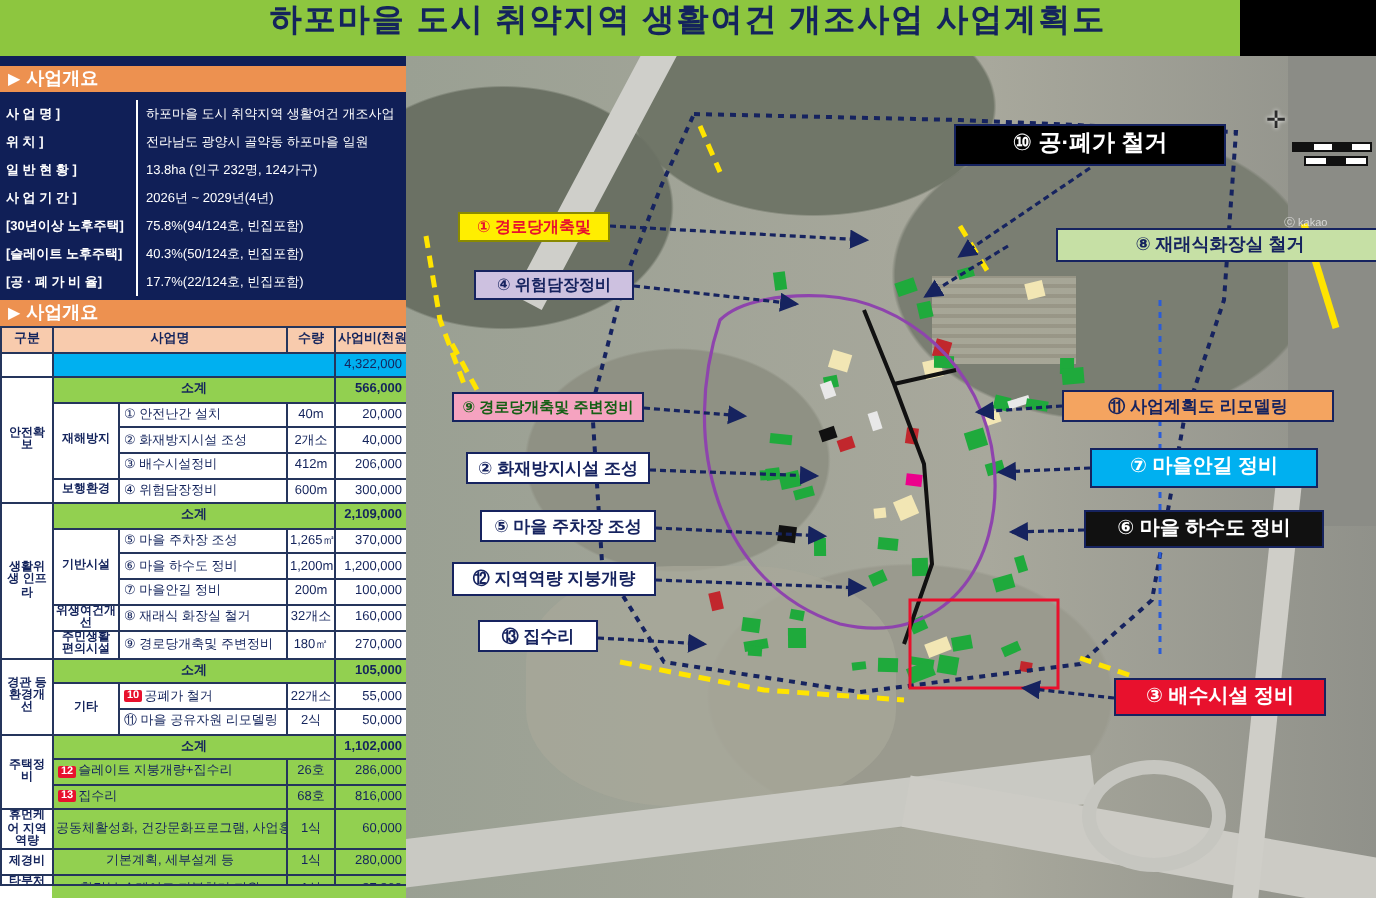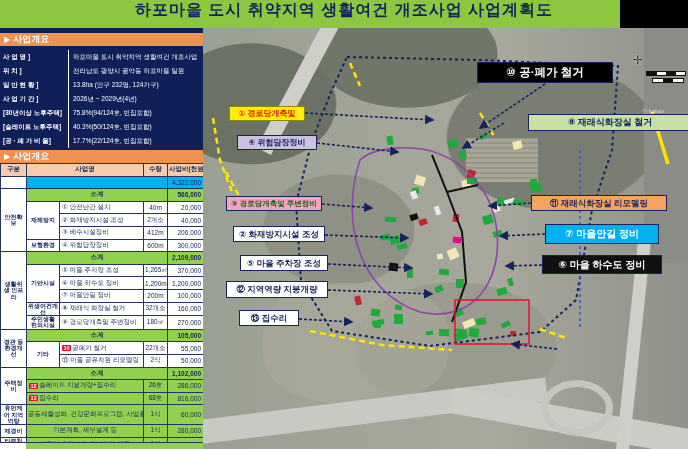--- a/index.html
+++ b/index.html
@@ -379,16 +379,17 @@
 
 <div class="mlabel" style="left: 229px; top: 106px; width: 76px; height: 15px; font-size: 8px; line-height: 13px; background: rgb(255, 238, 0); color: rgb(232, 17, 45); border-color: rgb(138, 138, 0);">① 경로당개축및</div>
     <div class="mlabel" style="left: 237px; top: 135px; width: 80px; height: 15px; font-size: 8px; line-height: 13px; background: rgb(205, 193, 224); color: rgb(22, 35, 95); border-color: rgb(22, 35, 95);">④ 위험담장정비</div>
     <div class="mlabel" style="left: 226px; top: 196px; width: 96px; height: 15px; font-size: 7.5px; line-height: 13px; background: rgb(245, 163, 192); color: rgb(21, 95, 21); border-color: rgb(22, 35, 95);">⑨ 경로당개축및 주변정비</div>
     <div class="mlabel" style="left: 233px; top: 226px; width: 92px; height: 16px; font-size: 8.5px; line-height: 14px; background: rgb(255, 255, 255); color: rgb(22, 35, 95); border-color: rgb(22, 35, 95);">② 화재방지시설 조성</div>
     <div class="mlabel" style="left: 240px; top: 255px; width: 88px; height: 16px; font-size: 8.5px; line-height: 14px; background: rgb(255, 255, 255); color: rgb(22, 35, 95); border-color: rgb(22, 35, 95);">⑤ 마을 주차장 조성</div>
     <div class="mlabel" style="left: 226px; top: 281px; width: 102px; height: 17px; font-size: 8.5px; line-height: 15px; background: rgb(255, 255, 255); color: rgb(22, 35, 95); border-color: rgb(22, 35, 95);">⑫ 지역역량 지붕개량</div>
     <div class="mlabel" style="left: 239px; top: 310px; width: 60px; height: 16px; font-size: 8.5px; line-height: 14px; background: rgb(255, 255, 255); color: rgb(22, 35, 95); border-color: rgb(22, 35, 95);">⑬ 집수리</div>
     <div class="mlabel" style="left: 477px; top: 62px; width: 136px; height: 21px; font-size: 11.5px; line-height: 19px; background: rgb(0, 0, 0); color: rgb(255, 255, 255); border-color: rgb(22, 35, 95);">⑩ 공·폐가 철거</div>
     <div class="mlabel" style="left: 528px; top: 114px; width: 164px; height: 17px; font-size: 9px; line-height: 15px; background: rgb(198, 224, 165); color: rgb(22, 35, 95); border-color: rgb(22, 35, 95);">⑧ 재래식화장실 철거</div>
-    <div class="mlabel" style="left: 531px; top: 195px; width: 136px; height: 16px; font-size: 8.5px; line-height: 14px; background: rgb(244, 164, 96); color: rgb(22, 35, 95); border-color: rgb(22, 35, 95);">⑪ 재래식화장실 리모델링</div>
+    <div class="mlabel" style="left: 531px; top: 195px; width: 136px; height: 16px; font-size: 8.5px; line-height: 14px; background: rgb(244, 164, 96); color: rgb(22, 35, 95); border-color: rgb(22, 35, 95);">⑪ 사업계획도 리모델링</div>
     <div class="mlabel" style="left: 545px; top: 224px; width: 114px; height: 20px; font-size: 10px; line-height: 18px; background: rgb(0, 176, 240); color: rgb(255, 255, 255); border-color: rgb(22, 35, 95);">⑦ 마을안길 정비</div>
     <div class="mlabel" style="left: 542px; top: 255px; width: 120px; height: 19px; font-size: 10px; line-height: 17px; background: rgb(17, 17, 17); color: rgb(255, 255, 255); border-color: rgb(22, 35, 95);">⑥ 마을 하수도 정비</div>
+    <div class="mlabel" style="left: 557px; top: 339px; width: 106px; height: 19px; font-size: 10px; line-height: 17px; background: rgb(232, 17, 45); color: rgb(255, 255, 255); border-color: rgb(22, 35, 95);">③ 배수시설 정비</div>
   </div>
 
 </body></html>

